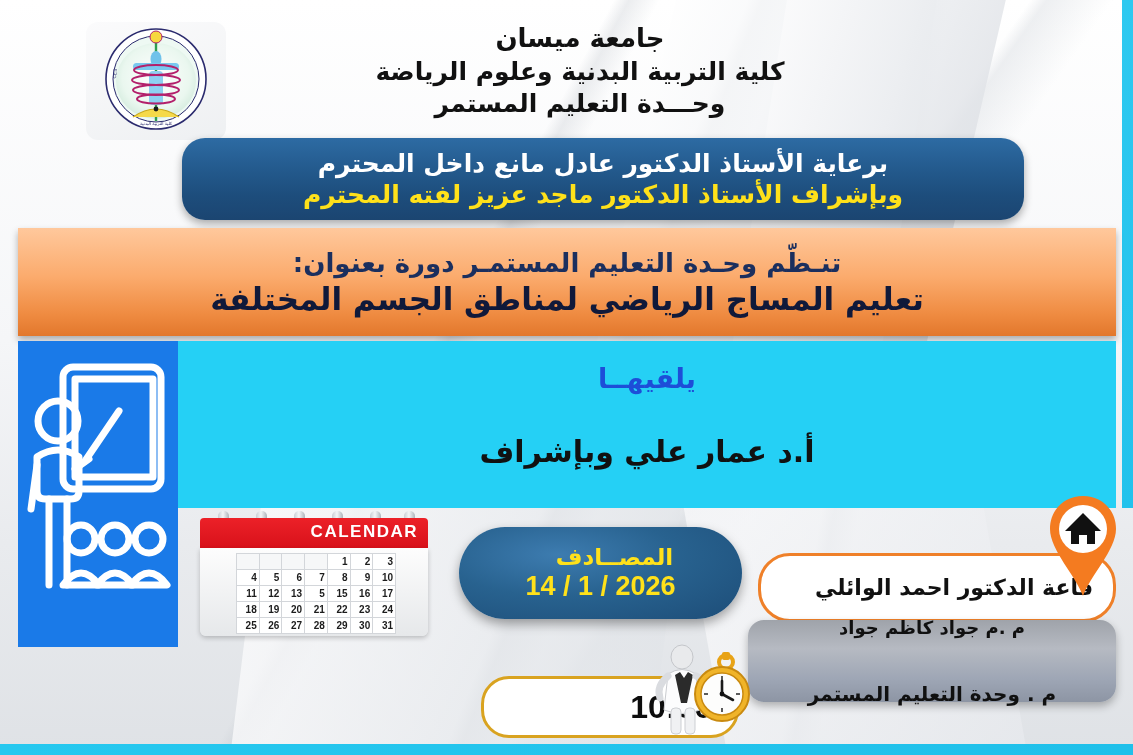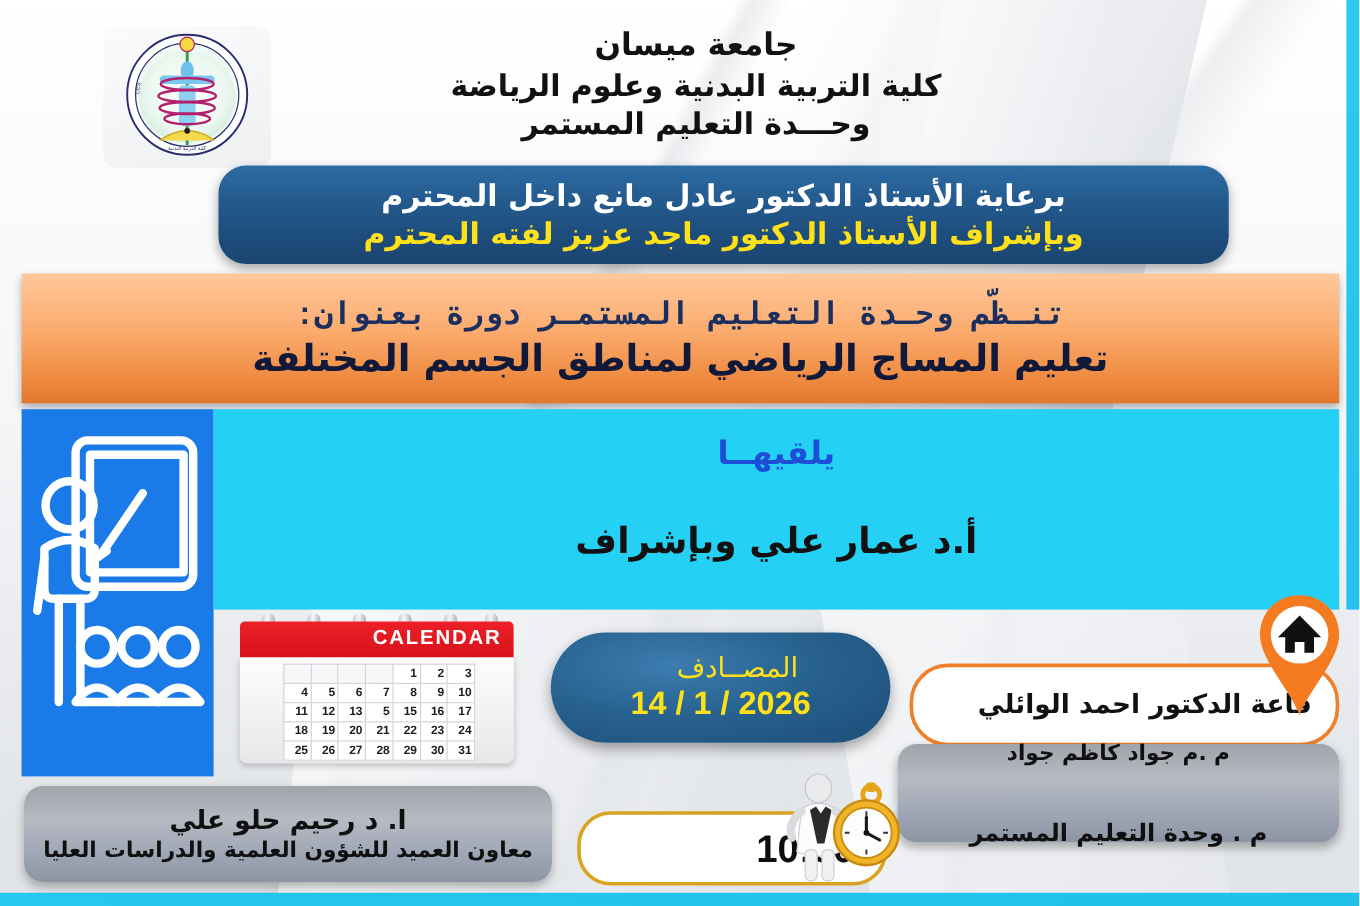--- a/index.html
+++ b/index.html
@@ -58,21 +58,21 @@
     box-shadow:0 4px 9px rgba(0,0,0,.32);
     display:flex;flex-direction:column;align-items:center;justify-content:center;gap:2px;}
   .blue-banner .bl1{color:#ffffff;font-size:25px;font-weight:bold;}
   .blue-banner .bl2{color:#ffe11a;font-size:25px;font-weight:bold;}
 
   
   .orange-banner{position:absolute;left:18px;top:228px;width:1098px;height:108px;
     background:linear-gradient(180deg,#ffc89c 0%,#fbab6d 45%,#ef8b41 80%,#e2772c 100%);
     box-shadow:0 4px 7px rgba(0,0,0,.30);
     display:flex;flex-direction:column;align-items:center;justify-content:center;gap:3px;}
-  .orange-banner .ol1{color:#1b2f5e;font-size:26px;font-weight:bold;letter-spacing:.5px;font-family:Liberation Mono, monospace;}
+  .orange-banner .ol1{color:#1b2f5e;font-size:26px;font-weight:bold;letter-spacing:.5px;}
   .orange-banner .ol2{color:#10193a;font-size:31px;font-weight:bold;}
 
   
   .teach-panel{position:absolute;left:18px;top:341px;width:160px;height:306px;
     background:#1a7ae8;display:flex;align-items:center;justify-content:center;}
 
   
   .cyan-panel{position:absolute;left:178px;top:341px;width:938px;height:167px;
     background:#25d0f5;}
   .cyan-panel .c1{position:absolute;left:0;right:0;top:22px;text-align:center;
@@ -97,21 +97,21 @@
   .cal-grid td{border:1px solid #d3d6da;width:23px;height:15px;text-align:right;
     padding:0 2px;font-size:10px;font-weight:bold;color:#1c1c1c;background:#fff;}
   .cal-grid td.e{background:#f6f7f8;}
 
   
   .date-badge{position:absolute;left:459px;top:527px;width:283px;height:92px;
     border-radius:46px;
     background:radial-gradient(ellipse at 35% 30%,#3d7cb0 0%,#28628f 45%,#1d4d78 100%);
     box-shadow:0 5px 11px rgba(0,0,0,.35);
     display:flex;flex-direction:column;align-items:center;justify-content:center;gap:1px;}
-  .date-badge .d1{color:#ffe11a;font-size:23px;font-weight:normal;margin-left:28px;}
+  .date-badge .d1{color:#ffe11a;font-size:23px;font-weight:bold;margin-left:28px;}
   .date-badge .d2{color:#ffe11a;font-size:27px;font-weight:bold;
     font-family:"Liberation Sans",sans-serif;direction:ltr;}
 
   
   .venue-pill{position:absolute;left:758px;top:553px;width:352px;height:63px;
     border:3px solid #ef8029;border-radius:32px;background:#ffffff;
     display:flex;align-items:center;justify-content:center;}
   .venue-pill span{font-size:22px;font-weight:bold;color:#111;padding-left:34px;}
   .pin{position:absolute;left:1046px;top:492px;width:74px;height:108px;}
 
@@ -297,24 +297,20 @@
     <span>قاعة الدكتور احمد الوائلي</span>
   </div>
   <div class="pin">
     <svg width="74" height="108" viewBox="0 0 74 108">
       <path d="M37 4 C18 4 4 18 4 37 C4 58 30 84 37 104 C44 84 70 58 70 37 C70 18 56 4 37 4 Z" fill="#f47b20"></path>
       <circle cx="37" cy="37" r="24" fill="#ffffff"></circle>
       <path d="M37 21 L55 39 H49 V52 H41 V43 H33 V52 H25 V39 H19 Z" fill="#111111"></path>
     </svg>
   </div>
 
-  <div class="gray-box gb-left">
-    <div class="g1">ا. د رحيم حلو علي</div>
-    <div class="g2">معاون العميد للشؤون العلمية والدراسات العليا</div>
-  </div>
 
   <div class="gray-box gb-right">
     <div class="g1">م .م جواد كاظم جواد</div>
     <div class="g2">م .  وحدة التعليم المستمر</div>
   </div>
 
   <div class="time-pill">
     <span>10:00</span>
   </div>
   <div class="clockman">

